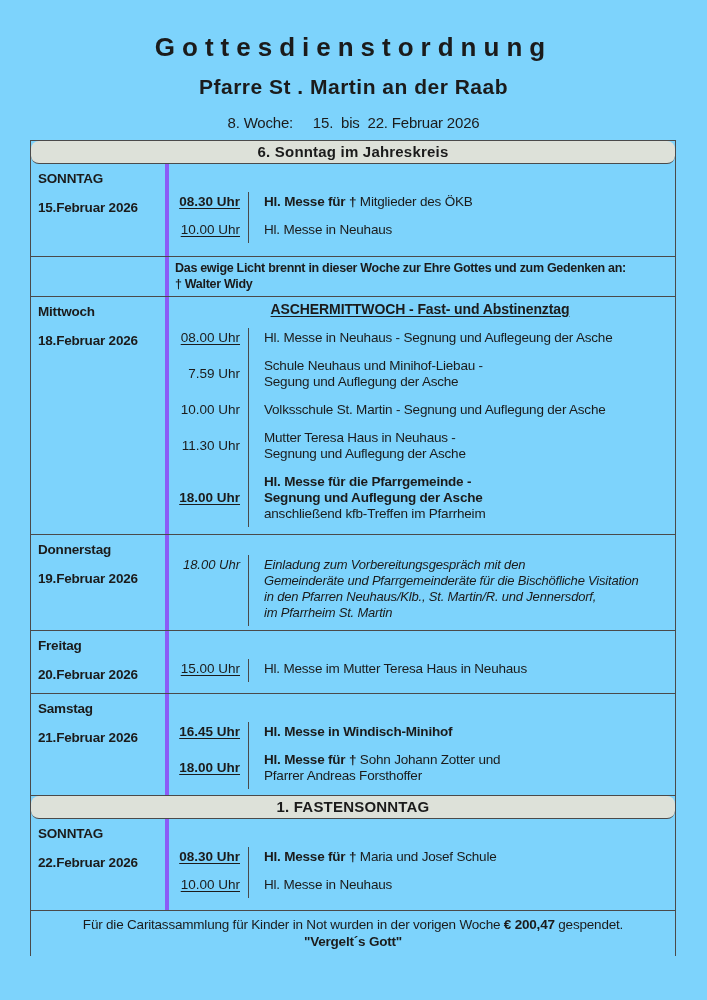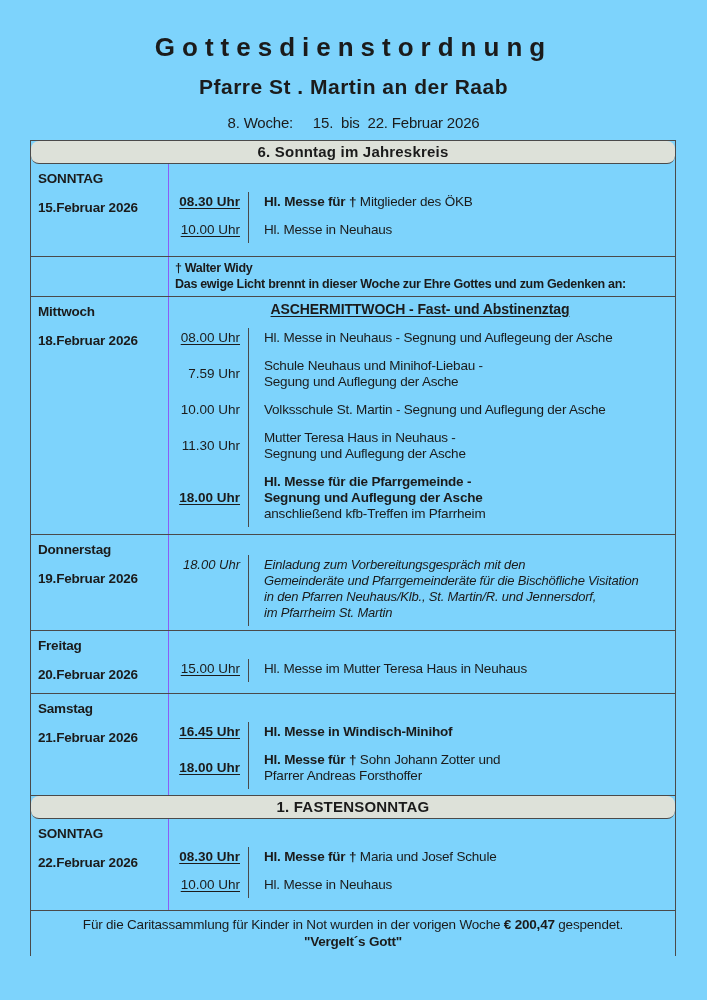--- a/index.html
+++ b/index.html
@@ -24,21 +24,21 @@
     box-sizing:border-box;
   }
   .band {
     background:#dde1d9;
     border-bottom:1px solid #4a4a4a;
     height:22px; display:flex; align-items:center; justify-content:center;
     font-weight:bold; font-size:15px; letter-spacing:0.2px;border-radius:8px;
   }
   .row { display:grid; grid-template-columns:138px 1fr; border-bottom:1px solid #4a4a4a; }
   .daycell {
-    border-right:1px solid #8b5cf6;
+    border-right:4px solid #8b5cf6;
     padding:7px 4px 4px 7px;
     font-weight:bold; font-size:13.5px; letter-spacing:-0.2px;
   }
   .daycell .date { margin-top:14px; white-space:nowrap; }
 
   .content { padding:0 4px 0 0; }
   .content.std { padding-top:30px; }
   .content.thu { padding-top:22px; }
   .content.headed { padding-top:4px; }
 
@@ -108,22 +108,22 @@
             <div class="time u">10.00 Uhr</div>
             <div class="desc">Hl. Messe in Neuhaus</div>
           </div>
         </div>
       </div>
     </div>
 
     <div class="row r-notice">
       <div class="daycell"></div>
       <div class="noticecell">
+        <div>Das ewige Licht brennt in dieser Woche zur Ehre Gottes und zum Gedenken an:</div>
         <div>† Walter Widy</div>
-        <div>Das ewige Licht brennt in dieser Woche zur Ehre Gottes und zum Gedenken an:</div>
       </div>
     </div>
 
     <div class="row r-wed">
       <div class="daycell">
         <div>Mittwoch</div>
         <div class="date">18.Februar 2026</div>
       </div>
       <div class="content headed">
         <div class="heading"><span>ASCHERMITTWOCH - Fast- und Abstinenztag</span></div>

